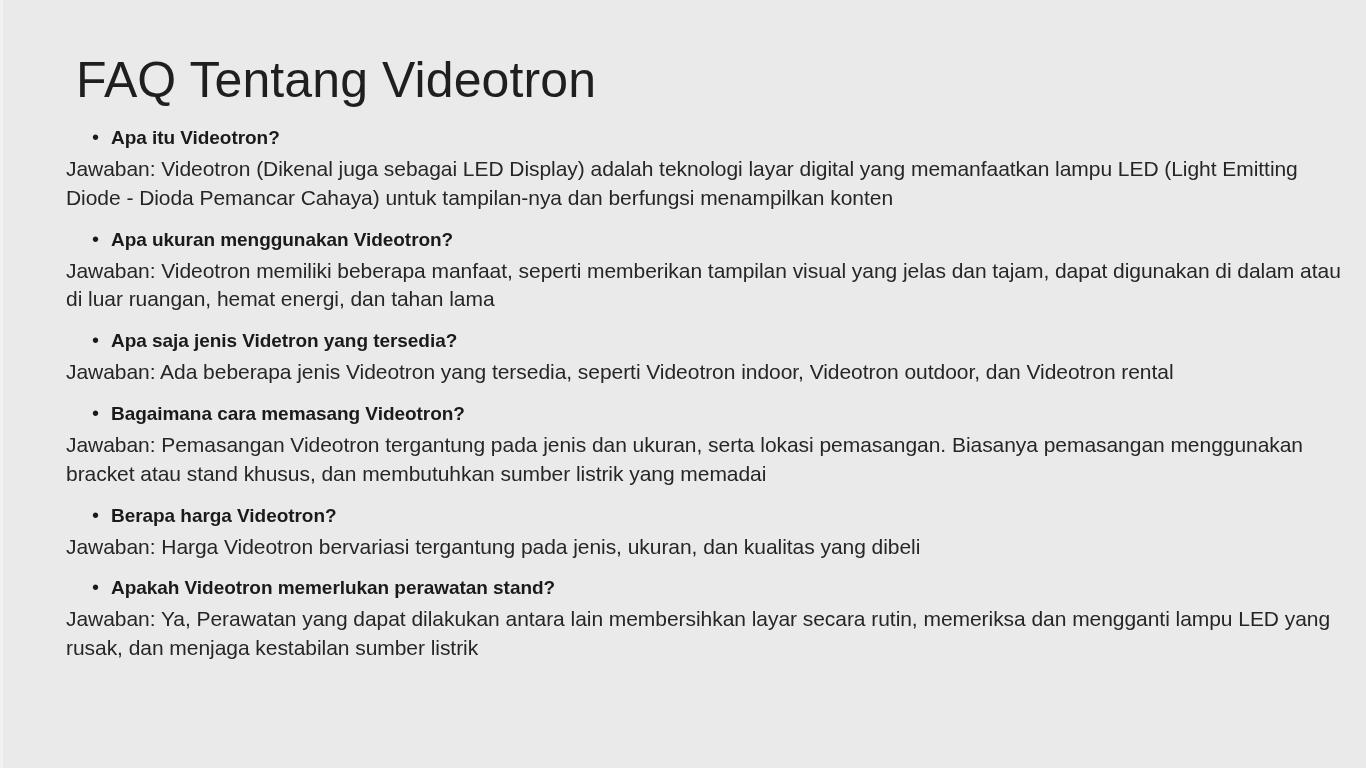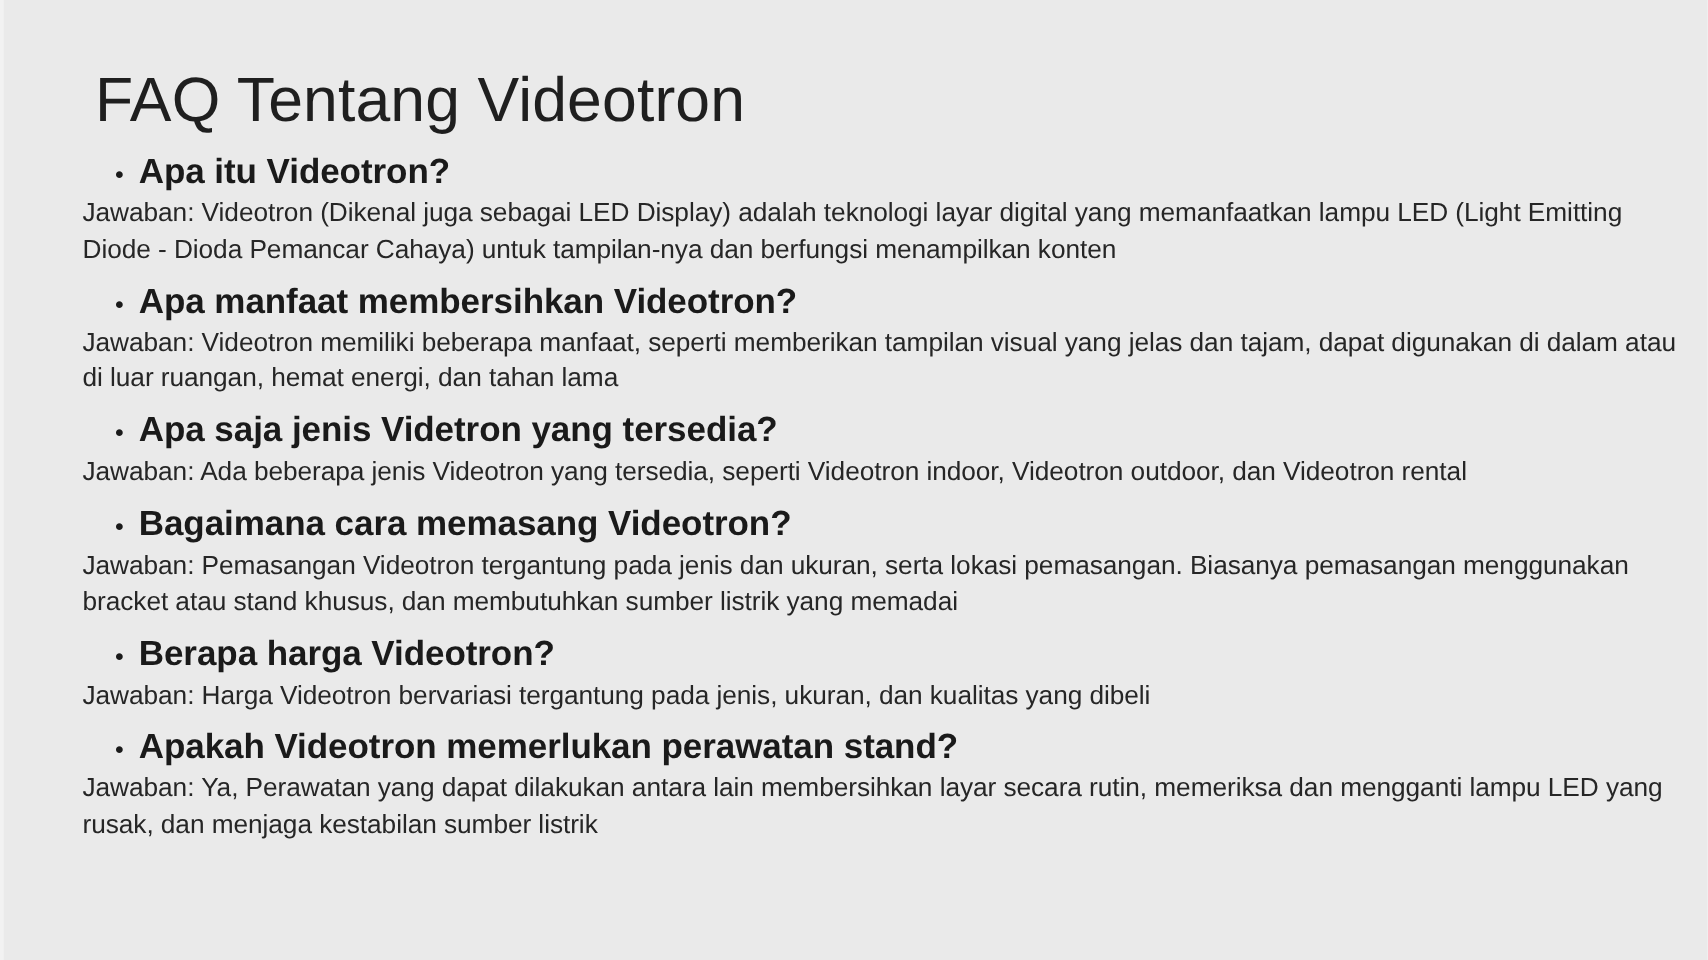--- a/index.html
+++ b/index.html
@@ -80,21 +80,21 @@
     width: 19px;
     min-width: 19px;
     margin-left: 26px;
     font-size: 20px;
     line-height: 30px;
     color: #1a1a1a;
     text-align: left;
   }
 
   .faq-question {
-    font-size: 28px;
+    font-size: 19px;
     font-weight: bold;
     line-height: 30px;
     color: #1a1a1a;
     letter-spacing: -0.05px;
   }
 
   .faq-answer {
     font-size: 21px;
     font-weight: normal;
     line-height: 28.8px;
@@ -124,21 +124,21 @@
         <div class="faq-item">
           <div class="faq-question-row">
             <span class="bullet-marker">•</span>
             <span class="faq-question">Apa itu Videotron?</span>
           </div>
           <p class="faq-answer">Jawaban: Videotron (Dikenal juga sebagai LED Display) adalah teknologi layar digital yang memanfaatkan lampu LED (Light Emitting Diode - Dioda Pemancar Cahaya) untuk tampilan-nya dan berfungsi menampilkan konten</p>
         </div>
         <div class="faq-item">
           <div class="faq-question-row">
             <span class="bullet-marker">•</span>
-            <span class="faq-question">Apa manfaat membersihkan Videotron?</span>
+            <span class="faq-question">Apa ukuran menggunakan Videotron?</span>
           </div>
           <p class="faq-answer">Jawaban: Videotron memiliki beberapa manfaat, seperti memberikan tampilan visual yang jelas dan tajam, dapat digunakan di dalam atau di luar ruangan, hemat energi, dan tahan lama</p>
         </div>
         <div class="faq-item">
           <div class="faq-question-row">
             <span class="bullet-marker">•</span>
             <span class="faq-question">Apa saja jenis Videtron yang tersedia?</span>
           </div>
           <p class="faq-answer">Jawaban: Ada beberapa jenis Videotron yang tersedia, seperti Videotron indoor, Videotron outdoor, dan Videotron rental</p>
         </div>

